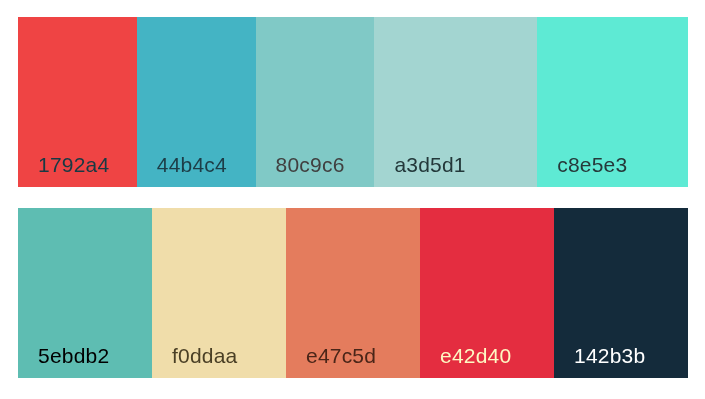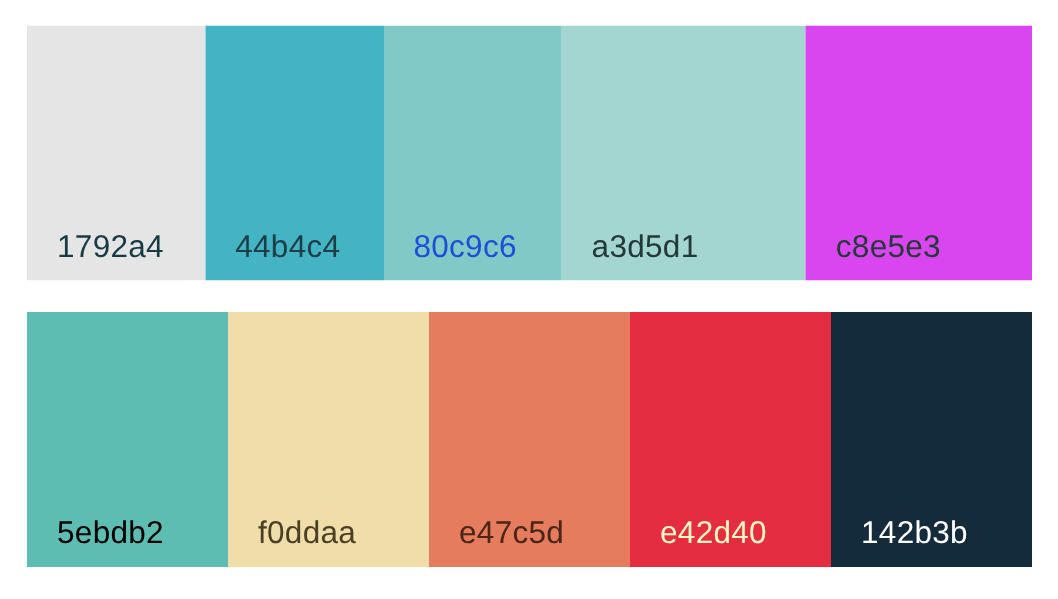--- a/index.html
+++ b/index.html
@@ -55,33 +55,33 @@
     white-space: nowrap;
     font-family: "Liberation Sans", sans-serif;
   }
 </style>
 </head>
 <body style="background: rgb(255, 255, 255);">
 
 <div class="palette">
 
   <div class="palette-row">
-    <div class="swatch" style="background-color: #e5e5e5;">
+    <div class="swatch" style="background-color: #ef4444;">
       <span class="swatch-label" style="color: rgb(23, 58, 68);">1792a4</span>
     </div>
     <div class="swatch" style="background-color: rgb(68, 180, 196);">
       <span class="swatch-label" style="color: rgb(29, 61, 71);">44b4c4</span>
     </div>
     <div class="swatch" style="background-color: rgb(128, 201, 198);">
-      <span class="swatch-label" style="color: #1d4ed8; text-align: center;">80c9c6</span>
+      <span class="swatch-label" style="color: #404040; text-align: center;">80c9c6</span>
     </div>
     <div class="swatch" style="background-color: rgb(163, 213, 209); padding-left: 44px;">
       <span class="swatch-label" style="color: rgb(35, 56, 58);">a3d5d1</span>
     </div>
-    <div class="swatch" style="background-color: #d946ef; padding-left: 32px;">
+    <div class="swatch" style="background-color: #5eead4; padding-left: 32px;">
       <span class="swatch-label" style="color: rgb(38, 57, 58);">c8e5e3</span>
     </div>
   </div>
 
   <div class="row-gap"></div>
 
   <div class="palette-row">
     <div class="swatch" style="background-color: rgb(94, 189, 178);">
       <span class="swatch-label" style="color: #000000;">5ebdb2</span>
     </div>

